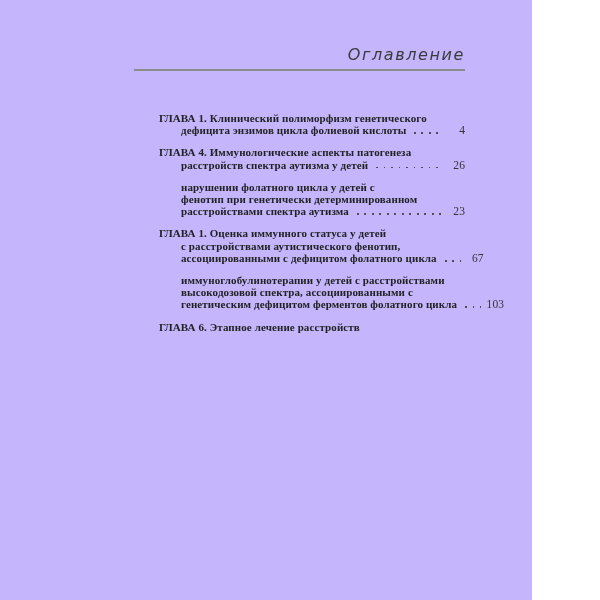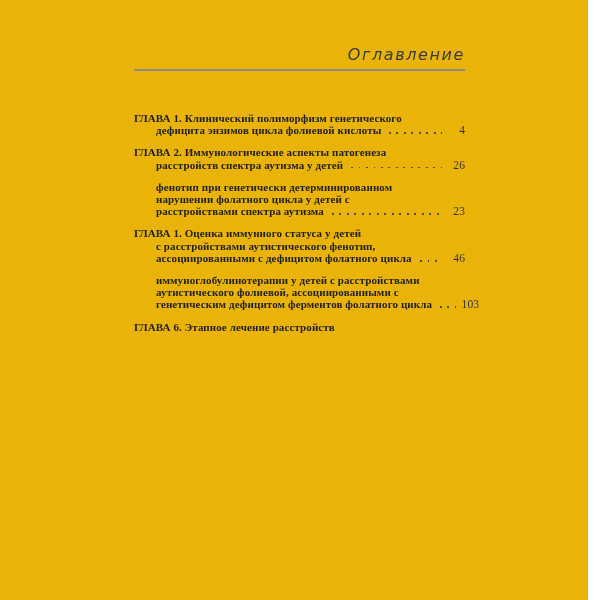--- a/index.html
+++ b/index.html
@@ -2,23 +2,23 @@
 <html><head>
 <meta charset="utf-8">
 <style>
   html, body {
     margin: 0;
     padding: 0;
     background: #ffffff;
   }
   .page {
     position: relative;
-    width: 588px;
+    width: 532px;
     height: 600px;
-    background: #eab308;
+    background: #c4b5fd;
     overflow: hidden;
     font-family: "Liberation Serif", "DejaVu Serif", serif;
   }
   .content {
     position: absolute;
     left: 134px;
     top: 45px;
     width: 331px;
   }
   .header {
@@ -41,20 +41,21 @@
   .toc-entry {
     margin-bottom: 10px;
   }
   .toc-line {
     font-size: 11px;
     line-height: 12.2px;
     font-weight: bold;
     color: #222222;
     letter-spacing: 0.1px;
     white-space: nowrap;
+    margin-left: 25px;
   }
   .toc-line.cont,
   .toc-line.last {
     padding-left: 22px;
   }
   .toc-line.last {
     display: flex;
     align-items: flex-end;
   }
   .dot-leader {
@@ -90,51 +91,51 @@
       <div class="toc-entry">
         <div class="toc-line first">ГЛАВА 1. Клинический полиморфизм генетического</div>
         <div class="toc-line last">
           <span>дефицита энзимов цикла фолиевой кислоты</span>
           <span class="dot-leader"></span>
           <span class="page-number">4</span>
         </div>
       </div>
 
       <div class="toc-entry">
-        <div class="toc-line first">ГЛАВА 2. Иммунологические аспекты патогенеза</div>
+        <div class="toc-line first">ГЛАВА 4. Иммунологические аспекты патогенеза</div>
         <div class="toc-line last">
           <span>расстройств спектра аутизма у детей</span>
           <span class="dot-leader"></span>
           <span class="page-number">26</span>
         </div>
       </div>
 
       <div class="toc-entry">
+        <div class="toc-line cont">нарушении фолатного цикла у детей с</div>
         <div class="toc-line cont">фенотип при генетически детерминированном</div>
-        <div class="toc-line cont">нарушении фолатного цикла у детей с</div>
         <div class="toc-line last">
           <span>расстройствами спектра аутизма</span>
           <span class="dot-leader"></span>
           <span class="page-number">23</span>
         </div>
       </div>
 
       <div class="toc-entry">
         <div class="toc-line first">ГЛАВА 1. Оценка иммунного статуса у детей</div>
         <div class="toc-line cont">с расстройствами аутистического фенотип,</div>
         <div class="toc-line last">
           <span>ассоциированными с дефицитом фолатного цикла</span>
           <span class="dot-leader"></span>
-          <span class="page-number">46</span>
+          <span class="page-number">67</span>
         </div>
       </div>
 
       <div class="toc-entry">
         <div class="toc-line cont">иммуноглобулинотерапии у детей с расстройствами</div>
-        <div class="toc-line cont">аутистического фолиевой, ассоциированными с</div>
+        <div class="toc-line cont">высокодозовой спектра, ассоциированными с</div>
         <div class="toc-line last">
           <span>генетическим дефицитом ферментов фолатного цикла</span>
           <span class="dot-leader"></span>
           <span class="page-number">103</span>
         </div>
       </div>
 
       <div class="toc-entry">
         <div class="toc-line first">ГЛАВА 6. Этапное лечение расстройств</div>
       </div>

